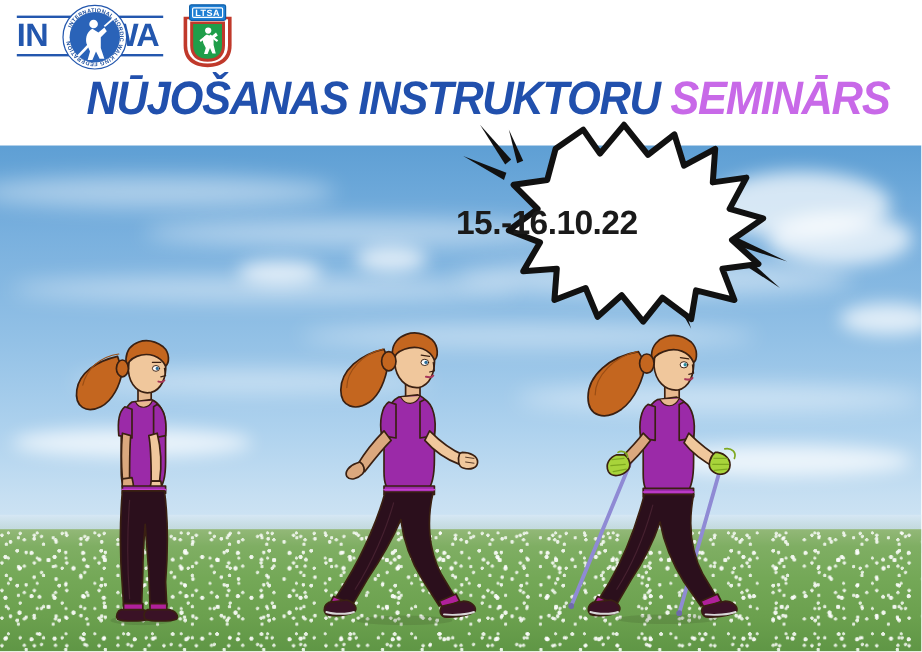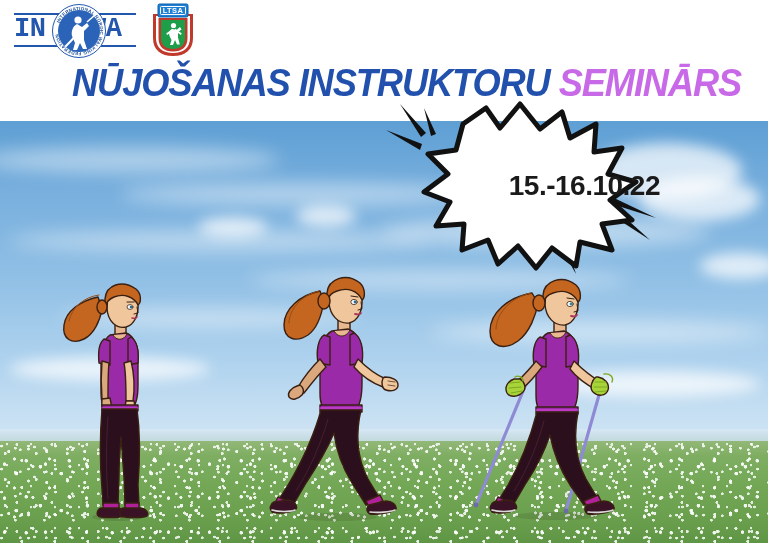--- a/index.html
+++ b/index.html
@@ -30,21 +30,21 @@
 
   
   #inwa-logo {
     position: absolute;
     left: 12px; top: 4px;
     width: 126px; height: 52px;
   }
   #inwa-in, #inwa-wa {
     position: absolute;
     top: 12px;
-    font-family: Liberation Mono, monospace;
+    font-family: Liberation Sans, sans-serif;
     font-weight: bold;
     font-size: 27px;
     color: #2357ae;
     letter-spacing: -0.5px;
     line-height: 27px;
   }
   #inwa-in { left: 2px; }
   #inwa-wa { left: 78px; }
   #inwa-bar-top, #inwa-bar-bot {
     position: absolute;
@@ -193,21 +193,21 @@
   #speech-bubble {
     position: absolute;
     left: 380px; top: 100px;
     width: 280px; height: 175px;
     z-index: 40;
   }
   #bubble-text {
     position: absolute;
     left: 0; top: 70px;
     width: 280px;
-    text-align: right;
+    text-align: left;
     font-family: "Liberation Sans Narrow", "Liberation Sans", sans-serif;
     font-weight: bold;
     font-size: 28px;
     color: #1a1a1a;
     letter-spacing: -0.5px;
     z-index: 3;
   }
 </style>
 </head>
 <body>

